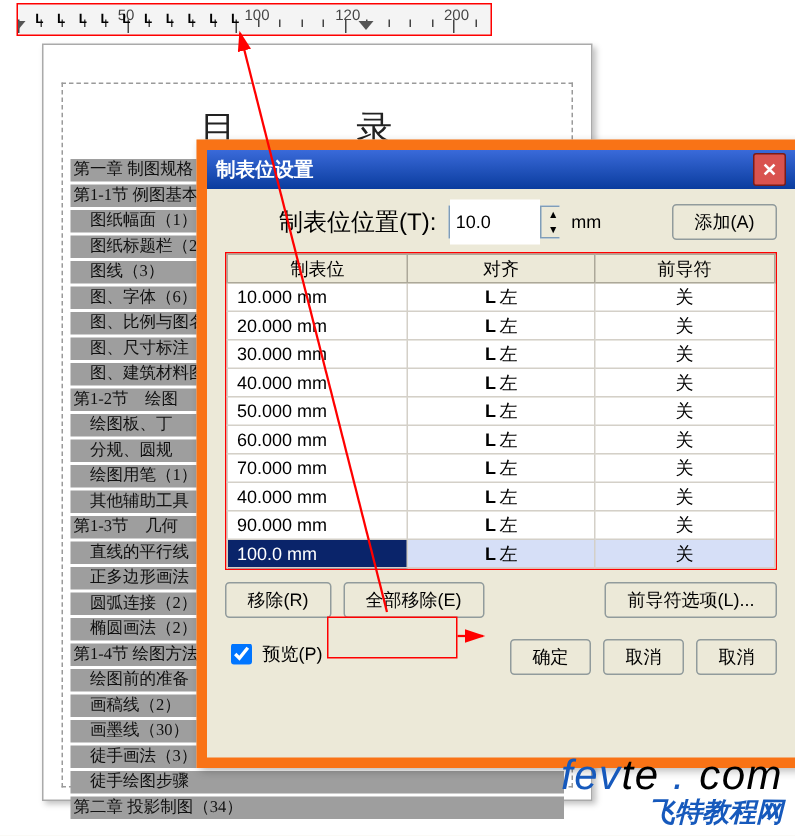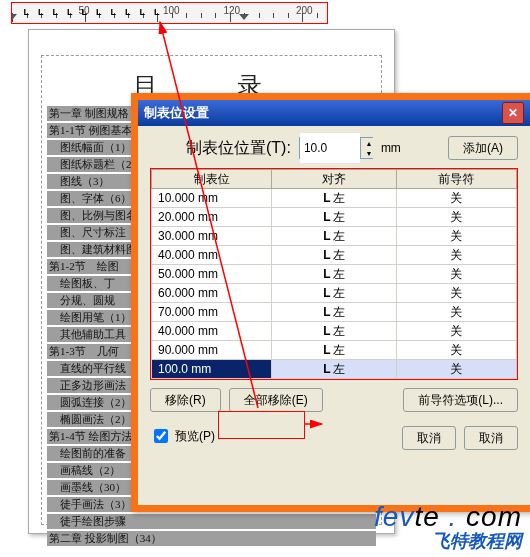--- a/index.html
+++ b/index.html
@@ -230,20 +230,21 @@
         <span class="spacer"></span>
         <button class="btn">前导符选项(L)...</button>
       </div>
 
       <div class="row3">
         <label class="chk">
           <input type="checkbox" checked="" style="">
           <span>预览(P)</span>
         </label>
         <span class="spacer"></span>
+        <button class="btn">确定</button>
         <button class="btn">取消</button>
         <button class="btn">取消</button>
       </div>
     </div>
   </div>
 
   <div class="highlight" style="left:218px;top:411px;width:85px;height:26px;"></div>
 
   <svg class="svg-over">
     <defs>

